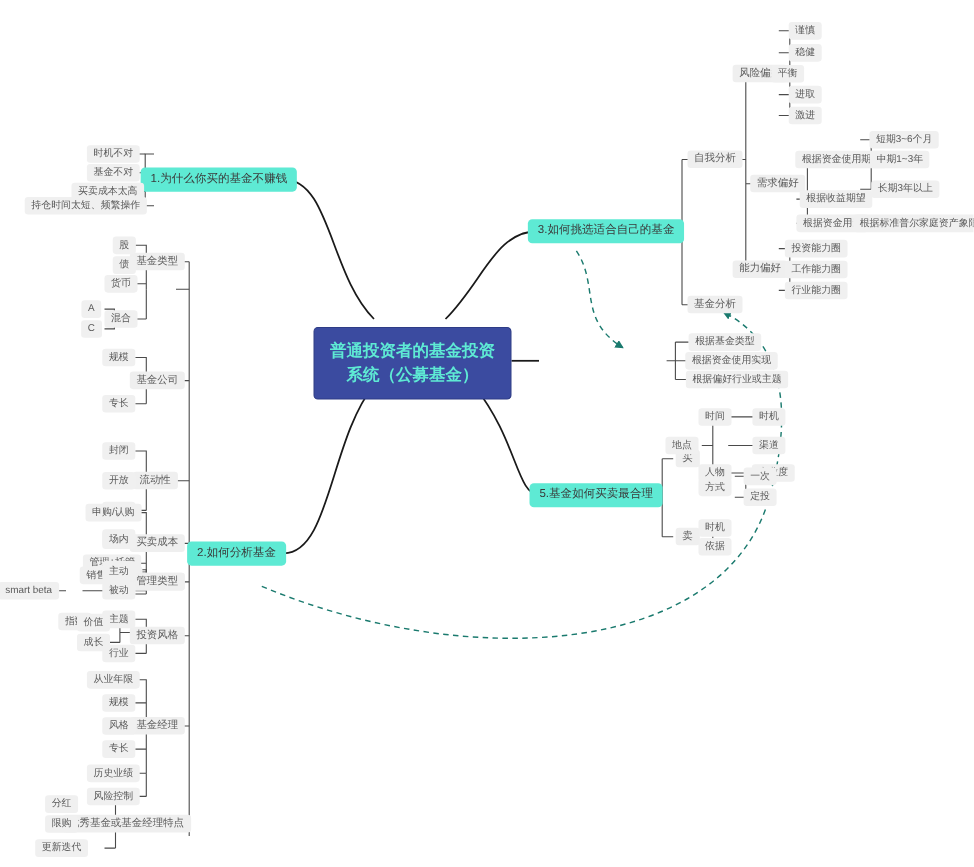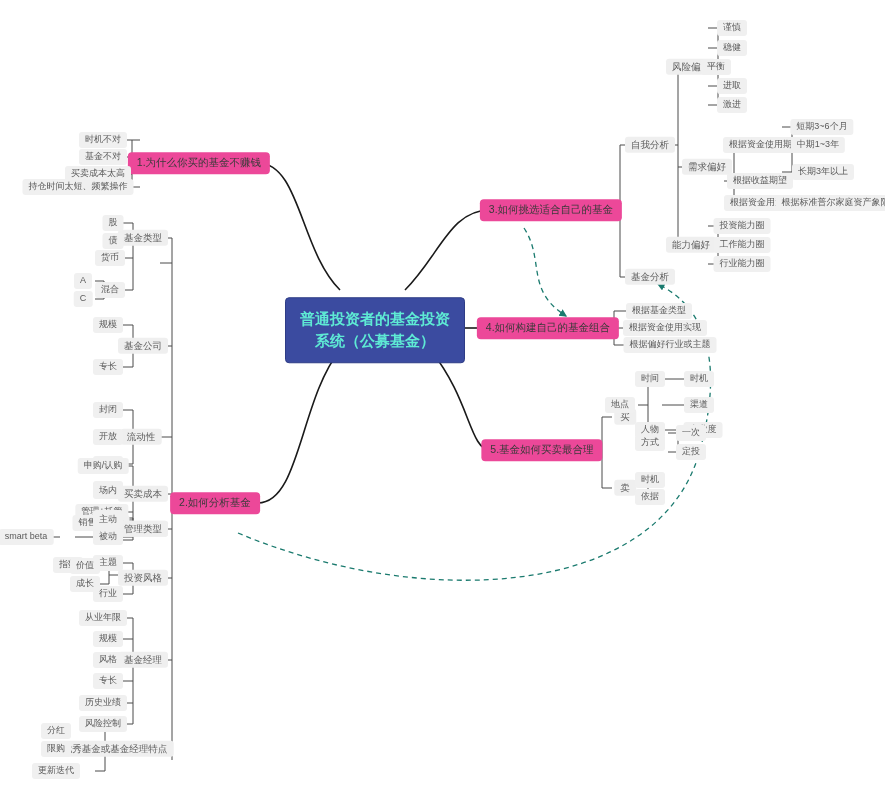--- a/index.html
+++ b/index.html
@@ -6,21 +6,21 @@
   body{width:885px;height:788px;overflow:hidden;
        font-family:"Liberation Sans","DejaVu Sans",sans-serif;}
   #canvas{position:relative;width:885px;height:788px;}
   svg.links{position:absolute;left:0;top:0;width:885px;height:788px;pointer-events:none;}
   .node{position:absolute;transform:translate(-50%,-50%);
         white-space:nowrap;box-sizing:border-box;}
   .leaf{background:#f0f0f0;color:#5a5a5a;font-size:9px;
         padding:3px 6px;border-radius:3px;line-height:1.1;}
   .mid{background:#efefef;color:#5c5c5c;font-size:9.5px;
        padding:3px 6px;border-radius:3px;line-height:1.1;}
-  .main{background:#ec4899;color:#3a3a3a;font-size:10.5px;
+  .main{background:#5eead4;color:#3a3a3a;font-size:10.5px;
         padding:5px 9px;border-radius:4px;line-height:1.1;}
   .root{background:#3b4ba0;color:#5eead4;font-size:15px;font-weight:bold;
         padding:10px 14px;border-radius:4px;text-align:center;
         line-height:1.45;border:1px solid #2e3c86;}
 </style>
 </head>
 <body>
 
 <div id="canvas">
 
@@ -178,21 +178,20 @@
   <div class="node leaf" style="left:822px;top:127px;">短期3~6个月</div>
   <div class="node leaf" style="left:818px;top:145px;">中期1~3年</div>
   <div class="node leaf" style="left:823px;top:172px;">长期3年以上</div>
   <div class="node leaf" style="left:840px;top:203px;">根据标准普尔家庭资产象限图</div>
 
   <div class="node mid" style="left:691px;top:245px;">能力偏好</div>
   <div class="node leaf" style="left:742px;top:226px;">投资能力圈</div>
   <div class="node leaf" style="left:742px;top:245px;">工作能力圈</div>
   <div class="node leaf" style="left:742px;top:264px;">行业能力圈</div>
 
-  <div class="node main" style="left:548px;top:328px;">4.如何构建自己的基金组合</div>
   <div class="node leaf" style="left:659px;top:311px;">根据基金类型</div>
   <div class="node leaf" style="left:665px;top:328px;">根据资金使用实现</div>
   <div class="node leaf" style="left:670px;top:345px;">根据偏好行业或主题</div>
 
   <div class="node main" style="left:542px;top:450px;">5.基金如何买卖最合理</div>
   <div class="node mid" style="left:625px;top:417px;">买</div>
   <div class="node leaf" style="left:650px;top:379px;">时间</div>
   <div class="node leaf" style="left:620px;top:405px;">地点</div>
   <div class="node leaf" style="left:650px;top:430px;">人物</div>
   <div class="node leaf" style="left:650px;top:443px;">方式</div>

